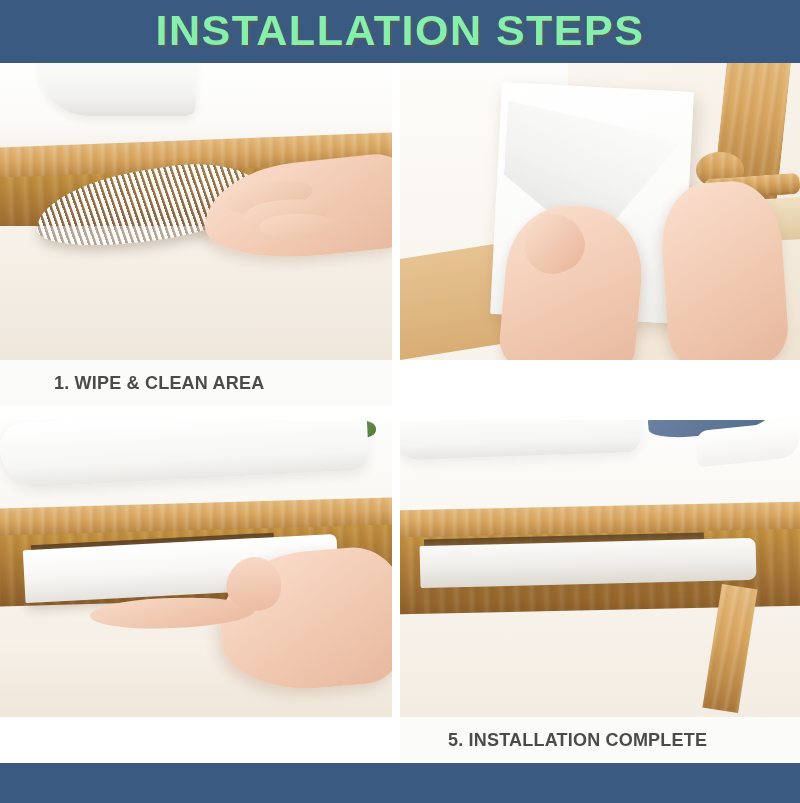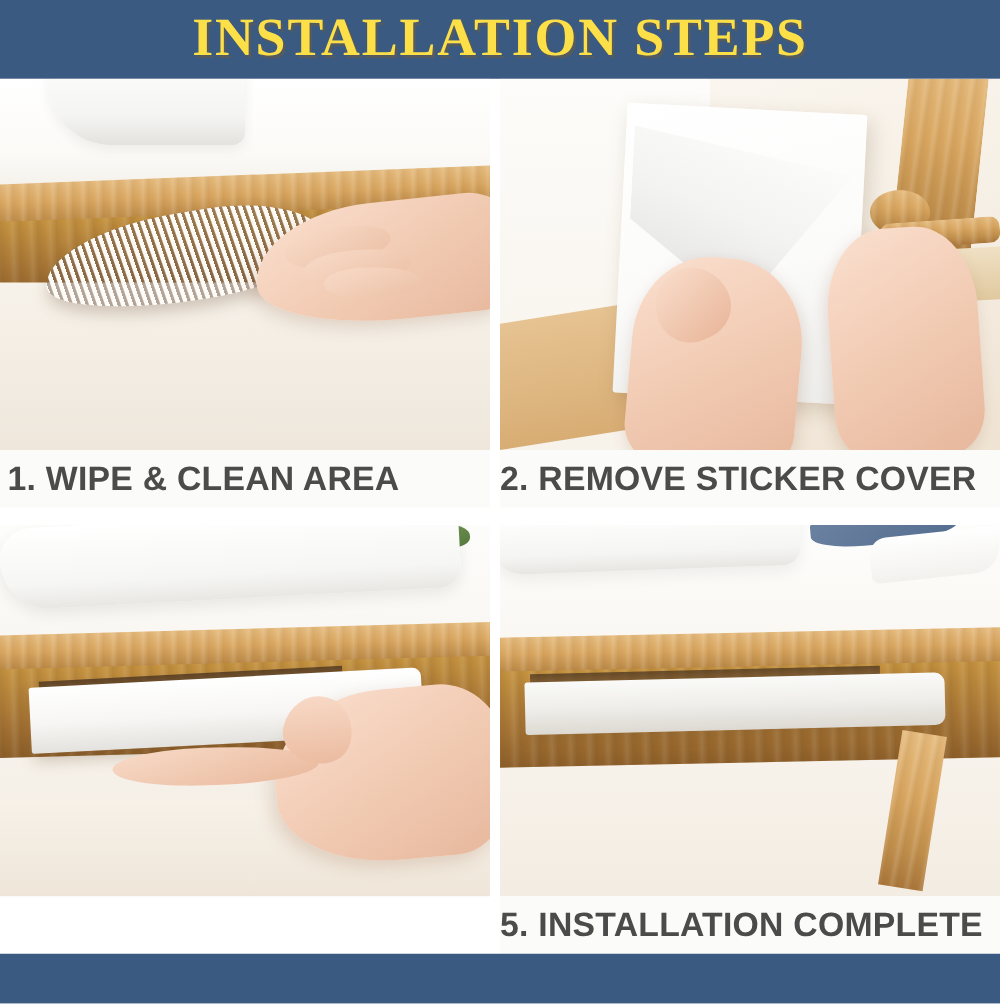--- a/index.html
+++ b/index.html
@@ -29,27 +29,26 @@
     background: #3a5a81;
     display: flex;
     align-items: center;
     justify-content: center;
     box-sizing: border-box;
   }
   .header-title {
     font-size: 43px;
     font-weight: bold;
     letter-spacing: 1.5px;
-    color: #fde047;
+    color: #86efac;
     text-shadow: 2px 2px 0 rgba(120,90,50,0.45);
     white-space: nowrap;
     line-height: 1;
     margin: 0;
     padding: 0 0 2px 0;
-    font-family: Liberation Serif, serif;
   }
 
   
   .grid {
     position: absolute;
     left: 0; top: 63px;
     width: 800px;
     height: 700px;
   }
   .cell {
@@ -85,26 +84,27 @@
     top: 297px;
     height: 46px;
     background: #fbfbf9;
     display: flex;
     align-items: center;
     box-sizing: border-box;
   }
   .cell-c0 .caption { padding-left: 6px; justify-content: flex-start; }
   .cell-c1 .caption { padding-left: 0px; justify-content: flex-start; }
   .caption-text {
-    font-size: 27px;
+    font-size: 18px;
     font-weight: bold;
     color: #4b4b4b;
     letter-spacing: 0.2px;
     white-space: nowrap;
     line-height: 1;
+    margin-left: 48px;
   }
 
   
   .footer-bar {
     position: absolute;
     left: 0; top: 763px;
     width: 800px;
     height: 40px;
     background: #3a5a81;
   }
@@ -405,23 +405,20 @@
           <div class="p2-chairknob wood"></div>
           <div class="p2-chairrail wood"></div>
           <div class="p2-chairseat"></div>
           <div class="p2-box"></div>
           <div class="p2-peel"></div>
           <div class="p2-handR skin"></div>
           <div class="p2-handL skin"></div>
           <div class="p2-thumb"></div>
         </div>
       </div>
-      <div class="caption">
-        <span class="caption-text">2. REMOVE STICKER COVER</span>
-      </div>
     </div>
 
     <div class="cell cell-r1 cell-c0">
       <div class="photo-wrap">
         <div class="photo p3">
           <div class="p3-blue"></div>
           <div class="p3-green"></div>
           <div class="p3-lamp"></div>
           <div class="p3-wallbot"></div>
           <div class="p3-deskedge wood"></div>

